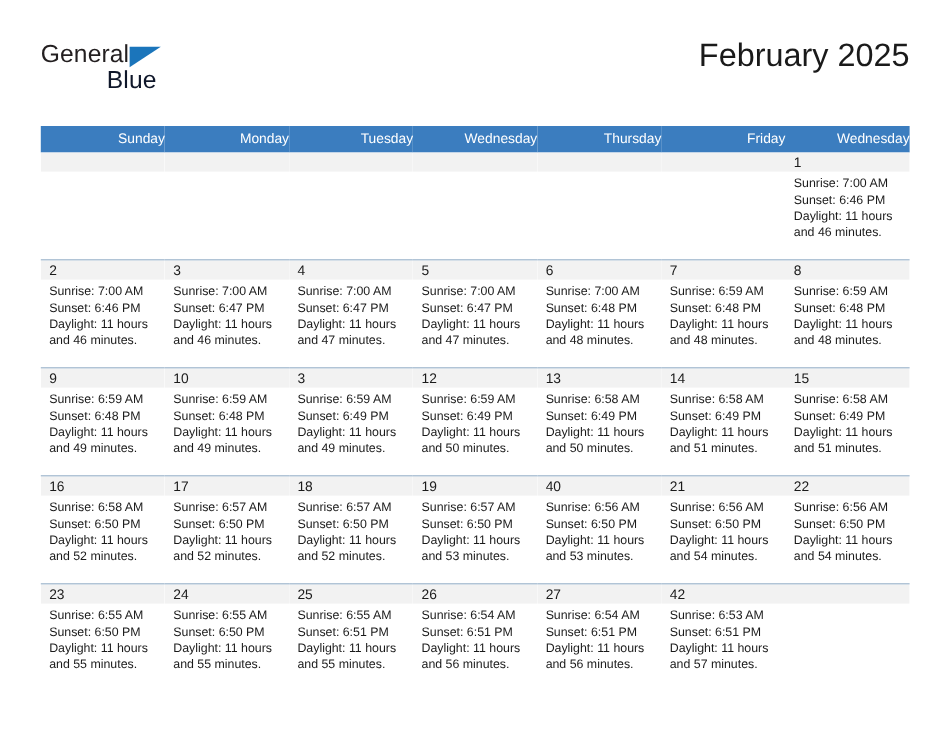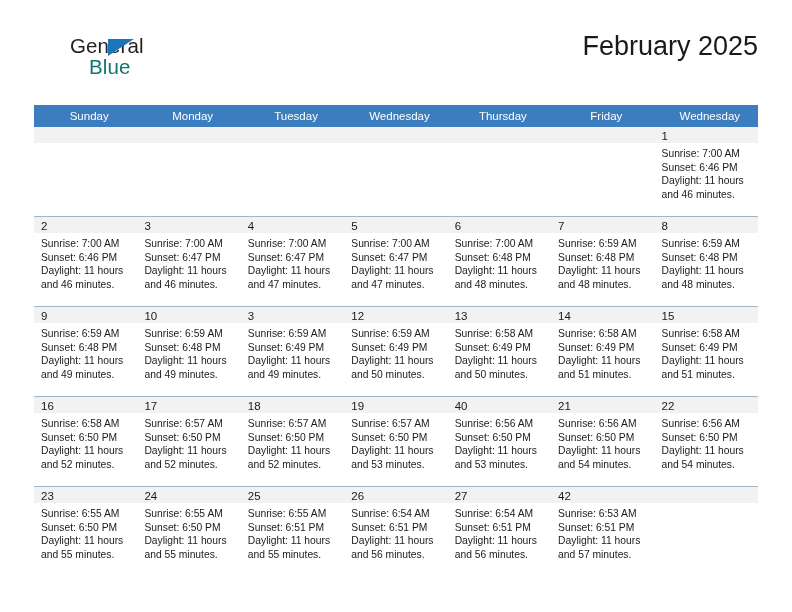--- a/index.html
+++ b/index.html
@@ -39,37 +39,36 @@
     height: 56px;
   }
   .logo-general {
     position: absolute;
     left: 0;
     top: 0;
     font-size: 20.5px;
     letter-spacing: 0.1px;
     color: #231f20;
     font-family: "Liberation Sans", sans-serif;
-    margin-left: 36px;
   }
   .logo-triangle {
     position: absolute;
     left: 74px;
     top: 5px;
     width: 0;
     height: 0;
     border-left: 26px solid #1b75bb;
     border-bottom: 17px solid transparent;
   }
   .logo-blue {
     position: absolute;
     left: 55px;
     top: 21px;
     font-size: 20.5px;
-    color: #0f766e;
+    color: #0f172a;
     letter-spacing: 0.1px;
     font-family: "Liberation Sans", sans-serif;
   }
 
   .title-block {
     position: absolute;
     right: 0;
     top: 0;
     text-align: right;
   }
@@ -98,21 +97,21 @@
     width: 724px;
     border-collapse: collapse;
     table-layout: fixed;
   }
 
   .calendar th {
     background: #3b7dbf;
     color: #ffffff;
     font-size: 11.5px;
     font-weight: normal;
-    text-align: center;
+    text-align: right;
     padding: 5px 0 5px 7px;
     height: 11px;
     border: none;
   }
 
   .calendar td {
     vertical-align: top;
     padding: 0;
     border: none;
     border-top: 1px solid #9fb6cd;

